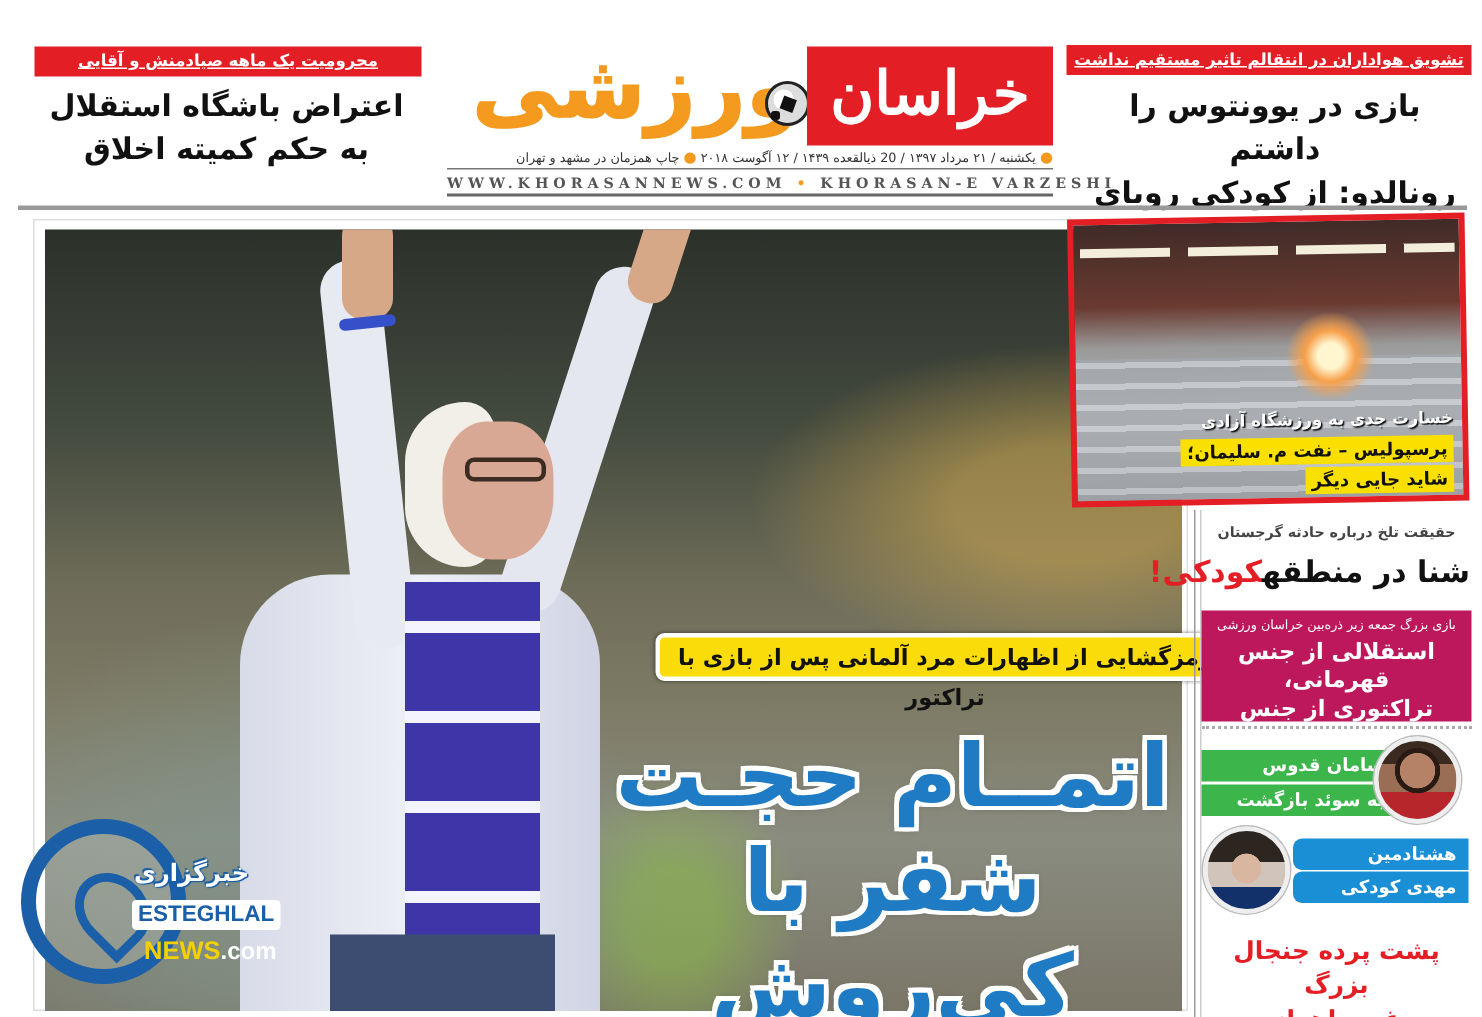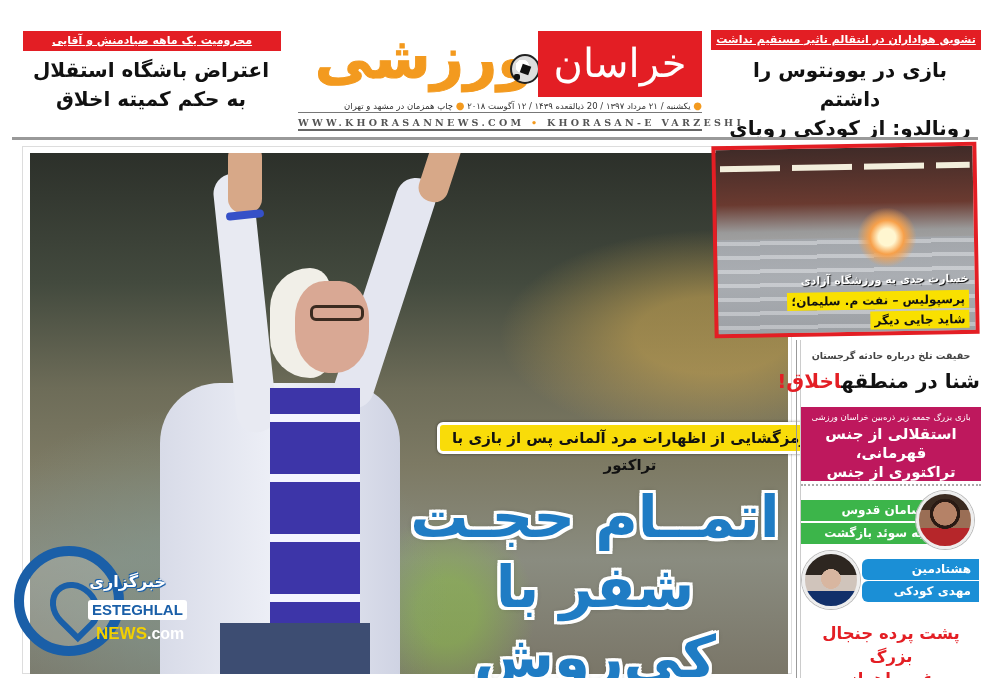--- a/index.html
+++ b/index.html
@@ -16,21 +16,21 @@
     font-size: 20px; line-height: 29px;
   }
   #kicker-left { left: 23px; top: 31px; width: 258px; }
   #headline-left { left: 20px; top: 56px; width: 262px; }
   #kicker-right { left: 711px; top: 30px; width: 270px; }
   #headline-right { left: 720px; top: 56px; width: 260px; }
 
   .logo-wrap { position: absolute; left: 298px; top: 20px; width: 404px; height: 80px; }
   .logo-red {
     position: absolute; right: 0; top: 11px; width: 164px; height: 66px; background: #e31e24;
-    color: #fff; font-size: 40px; font-weight: normal; line-height: 64px; text-align: center;
+    color: #fff; font-size: 40px; font-weight: bold; line-height: 64px; text-align: center;
     font-family: "DejaVu Serif", serif; letter-spacing: 1px;
   }
   .logo-orange {
     position: absolute; left: 6px; top: 0; width: 240px; height: 78px;
     color: #f39a1f; font-size: 58px; font-weight: bold; line-height: 76px; text-align: center;
     -webkit-text-stroke: 1px #f39a1f; letter-spacing: 2px;
   }
   .logo-ball {
     position: absolute; left: 212px; top: 34px; width: 30px; height: 30px; border-radius: 50%;
     background: radial-gradient(circle at 40% 40%, #fff 0 30%, #ddd 31% 100%); border: 2px solid #222;
@@ -205,21 +205,21 @@
   <div class="fire"></div>
   <div class="inset-cap white">خسارت جدی به ورزشگاه آزادی</div>
   <div class="inset-cap y1">پرسپولیس – نفت م. سلیمان؛</div>
   <div class="inset-cap y2">شاید جایی دیگر</div>
 </div>
 
 <div class="col-rule"></div>
 <div class="col-rule2"></div>
 
 <div class="small-kicker">حقیقت تلخ درباره حادثه گرجستان</div>
-<div class="shena"><span>شنا در منطقه</span><span class="red">اخلاق!</span></div>
+<div class="shena"><span>شنا در منطقه</span><span class="red">کودکی!</span></div>
 
 <div class="blue-box">
   <div class="kick">بازی بزرگ جمعه زیر ذره‌بین خراسان ورزشی</div>
   <div class="big">استقلالی از جنس قهرمانی،</div>
   <div class="big">تراکتوری از جنس استیل!</div>
 </div>
 <div class="dotted"></div>
 
 <div class="pill green" style="top:500px;">سامان قدوس</div>
 <div class="pill green" style="top:523px;">به سوئد بازگشت</div>

